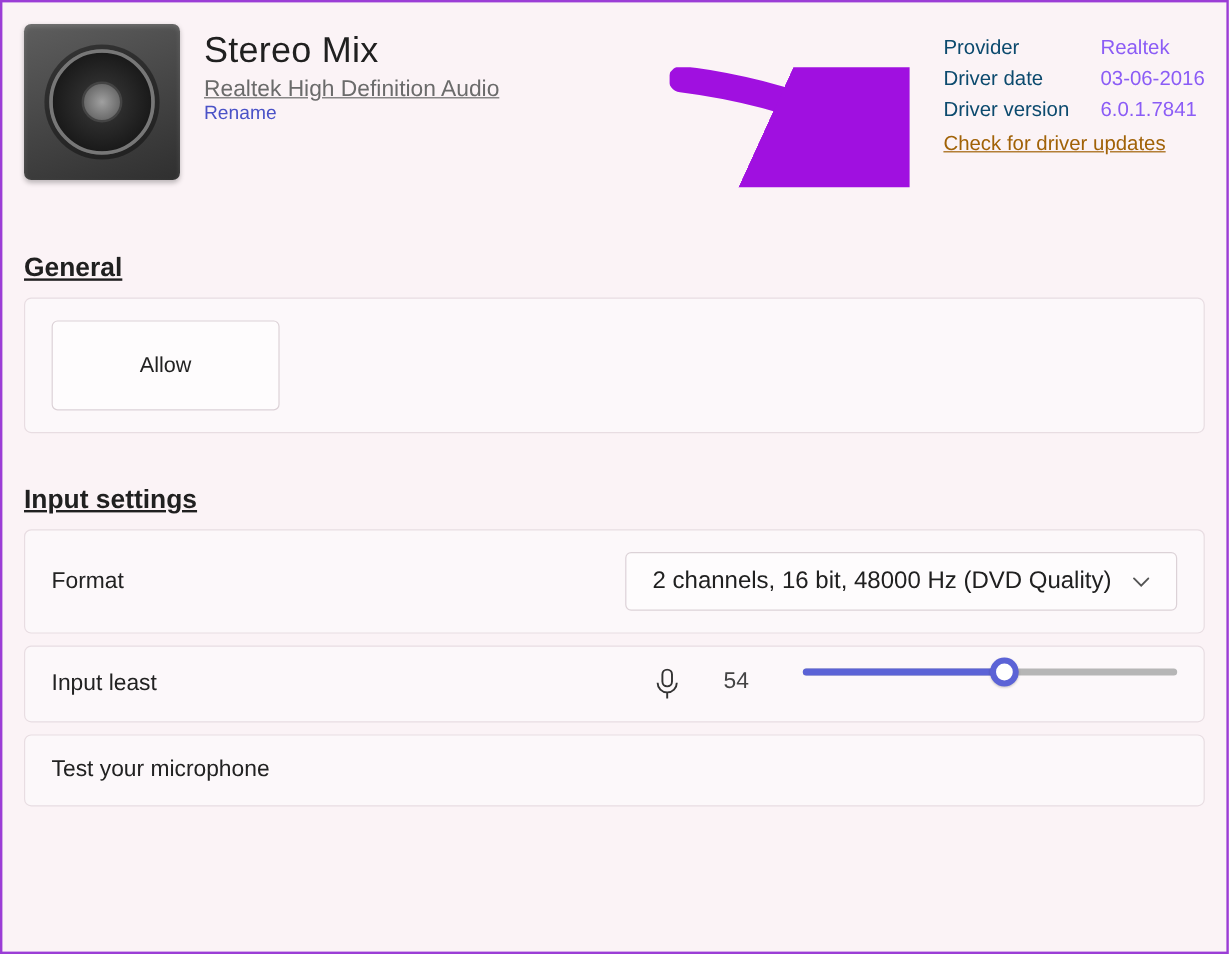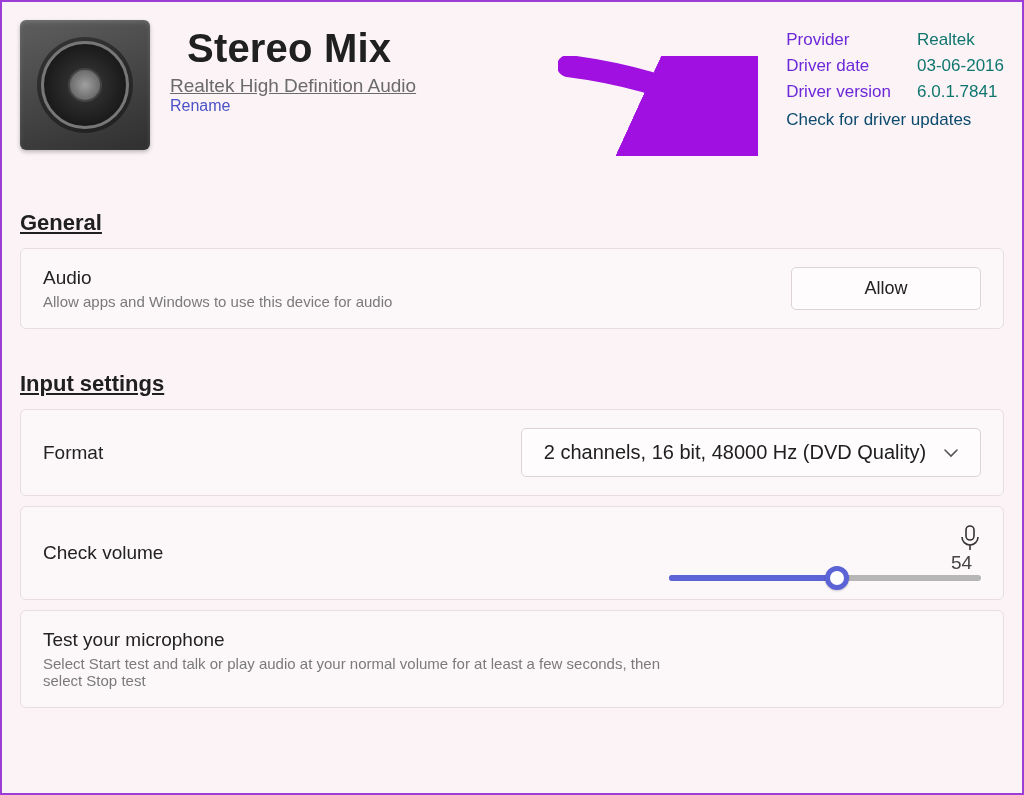--- a/index.html
+++ b/index.html
@@ -28,66 +28,66 @@
     border:3px solid #777;
     display:flex;align-items:center;justify-content:center;
     box-shadow:0 0 0 4px rgba(0,0,0,.4);
   }
   .speaker-inner {
     width:34px;height:34px;border-radius:50%;
     background:radial-gradient(circle,#a0a0a0,#555);
     border:2px solid #444;
   }
   .title-block { flex:1; padding-top:6px; }
-  .device-title { font-size:40px; font-weight:700; letter-spacing:.2px;margin-left:17px; }
+  .device-title { font-size:30px; font-weight:400; letter-spacing:.2px; }
   .device-sub { font-size:19px; color:#6b6b6b; margin-top:4px;text-decoration:underline; }
   .rename-link { font-size:16px; color:#4a52c7; margin-top:0; display:inline-block; text-decoration:none; cursor:pointer; }
   .info-grid {
     display:grid; grid-template-columns:auto auto; column-gap:26px; row-gap:6px;
     font-size:17px; padding-top:10px;
   }
-  .info-label { color:#6d28d9; }
-  .info-value { color:#0f766e; }
-  .check-updates { grid-column: 1 / span 2; color:#0c4a6e; cursor:pointer; font-size:17px; margin-top:2px;}
+  .info-label { color:#0c4a6e; }
+  .info-value { color:#8b5cf6; }
+  .check-updates { grid-column: 1 / span 2; color:#a16207; cursor:pointer; font-size:17px; margin-top:2px;text-decoration:underline;}
   .arrow-wrap { position:absolute; top:56px; left:558px; pointer-events:none; }
 
   h2.section { font-size:22px; font-weight:600; margin-top:42px; margin-bottom:12px;text-decoration:underline;}
   h2.section.first { margin-top:60px; }
   .card {
     background:#fcf8fa;
     border:1px solid #e8dde2;
     border-radius:6px;
     padding:18px 22px;
     display:flex; align-items:center; justify-content:space-between;
     margin-bottom:10px;
   }
   .card-text .card-title { font-size:19px; color:#222; }
   .card-text .card-desc { font-size:15px; color:#7a7a7a; margin-top:4px; max-width:620px;}
   .btn {
     background:#fefcfd;
     border:1px solid #dcd2d7;
     border-radius:5px;
-    padding:10px 0;
+    padding:26px 0;
     width:190px;
     text-align:center;
     font-size:18px;
     cursor:pointer;
     color:#222;
   }
   .select-box {
     background:#fefcfd;
     border:1px solid #dcd2d7;
     border-radius:5px;
     padding:12px 18px;
     min-width:460px;
     display:flex; align-items:center; justify-content:center; gap:18px;
     font-size:20px; cursor:pointer;text-align:center;
   }
   .chev { color:#555; font-size:14px;}
-  .volume-wrap { display:flex; align-items:flex-end; gap:1px;flex-direction:column;}
+  .volume-wrap { display:flex; align-items:flex-start; gap:36px;}
   .mic-icon { width:22px; height:26px; color:#333; }
   .vol-num { font-size:19px; color:#444; width:30px;}
   .slider { position:relative; width:312px; height:6px; background:#b6b6b6; border-radius:3px;}
   .slider-fill { position:absolute; left:0; top:0; height:6px; background:#5b63d6; border-radius:3px;}
   .slider-thumb {
     position:absolute; top:50%; transform:translate(-50%,-50%);
     width:24px; height:24px; border-radius:50%;
     background:#fff; border:5px solid #5b63d6;
     box-shadow:0 1px 2px rgba(0,0,0,.2);
   }
@@ -123,24 +123,20 @@
       <marker id="arr" viewBox="0 0 12 12" refX="4" refY="6" markerWidth="10" markerHeight="10" orient="auto">
         <path d="M0,0 L12,6 L0,12 Z" fill="#a010e0"></path>
       </marker>
     </defs>
     <path d="M10,10 Q90,20 160,52" stroke="#a010e0" stroke-width="22" fill="none" marker-end="url(#arr)" stroke-linecap="round"></path>
   </svg>
 </div>
 
 <h2 class="section first">General</h2>
 <div class="card">
-  <div class="card-text">
-    <div class="card-title">Audio</div>
-    <div class="card-desc">Allow apps and Windows to use this device for audio</div>
-  </div>
   <div class="btn">Allow</div>
 </div>
 
 <h2 class="section">Input settings</h2>
 
 <div class="card">
   <div class="card-text">
     <div class="card-title">Format</div>
   </div>
   <div class="select-box">
@@ -148,36 +144,35 @@
     <span class="chev">
       <svg width="14" height="10" viewBox="0 0 14 10">
           <path d="M1 2 L7 8 L13 2" stroke="#555" stroke-width="1.6" fill="none" stroke-linecap="round"></path>
         </svg>
     </span>
   </div>
 </div>
 
 <div class="card">
   <div class="card-text">
-    <div class="card-title">Check volume</div>
+    <div class="card-title">Input least</div>
   </div>
   <div class="volume-wrap">
     <span class="mic-icon">
       <svg width="22" height="26" viewBox="0 0 22 26" fill="none" stroke="#333" stroke-width="1.6">
         <rect x="7" y="1" width="8" height="14" rx="4"></rect>
         <path d="M3 12a8 8 0 0 0 16 0"></path>
         <line x1="11" y1="20" x2="11" y2="25"></line>
       </svg>
     </span>
     <span class="vol-num">54</span>
     <div class="slider">
       <div class="slider-fill" id="slider-fill" style="width: 54%;"></div>
       <div class="slider-thumb" id="slider-thumb" style="left: 54%;"></div>
     </div>
   </div>
 </div>
 
 <div class="card">
   <div class="card-text">
     <div class="card-title">Test your microphone</div>
-    <div class="card-desc">Select Start test and talk or play audio at your normal volume for at least a few seconds, then select Stop test</div>
   </div>
 </div>
 
 </body></html>

